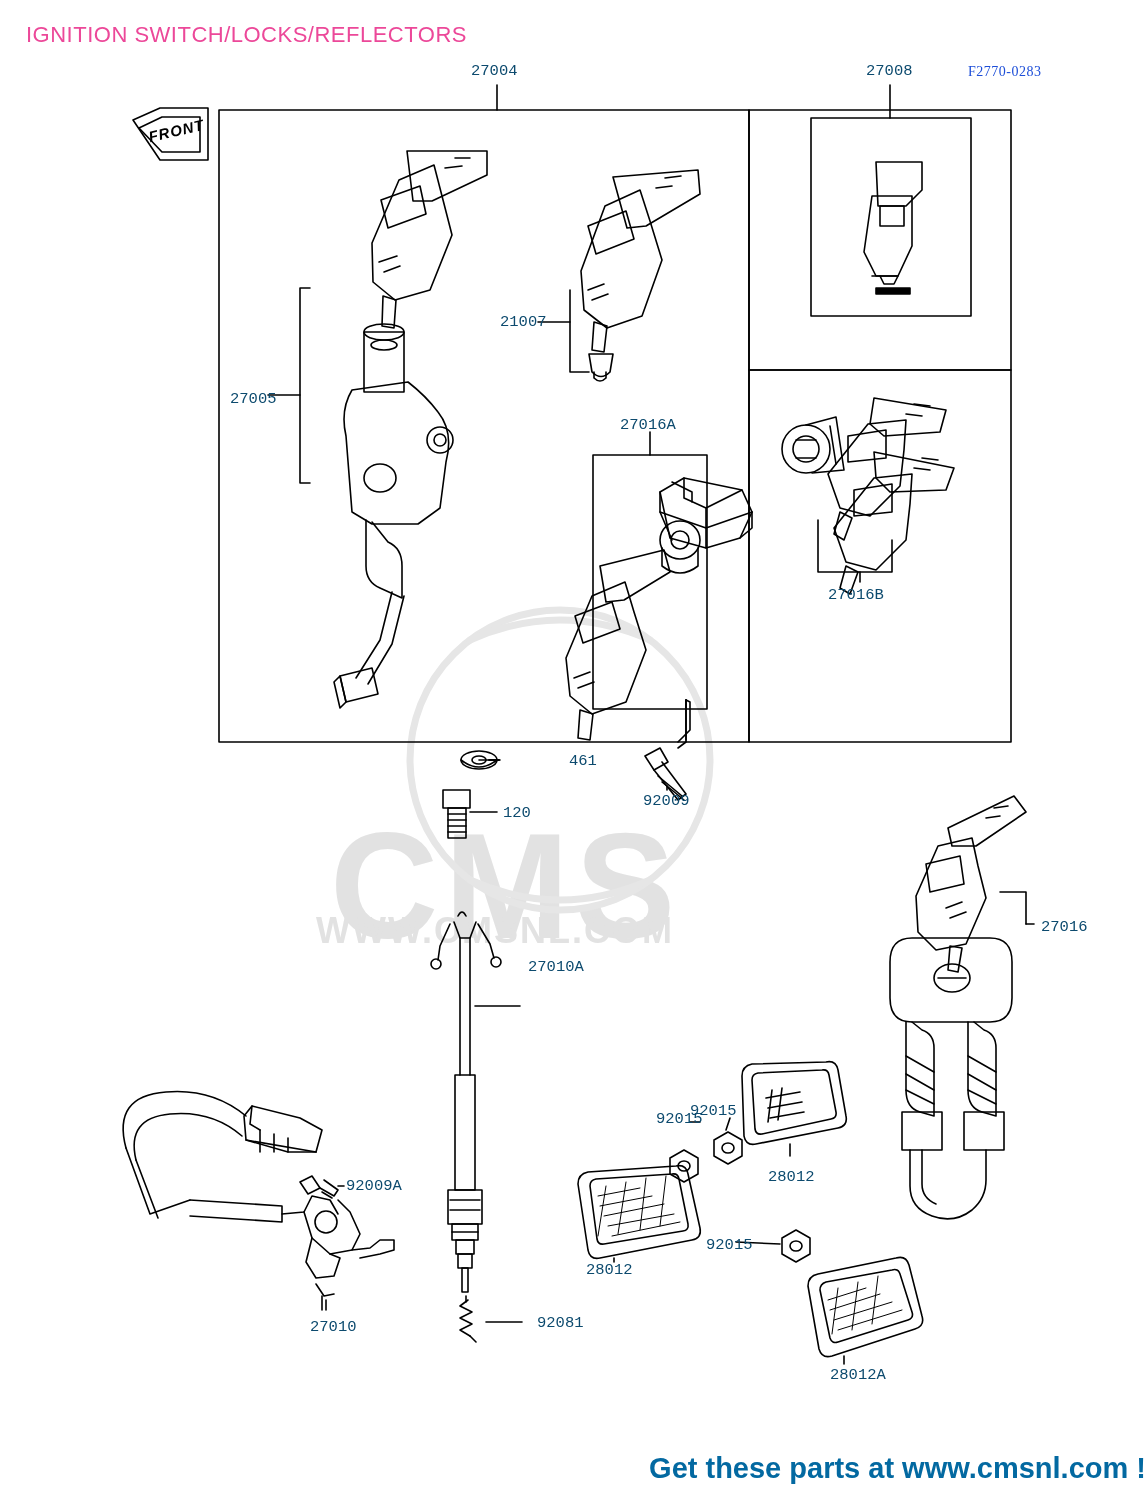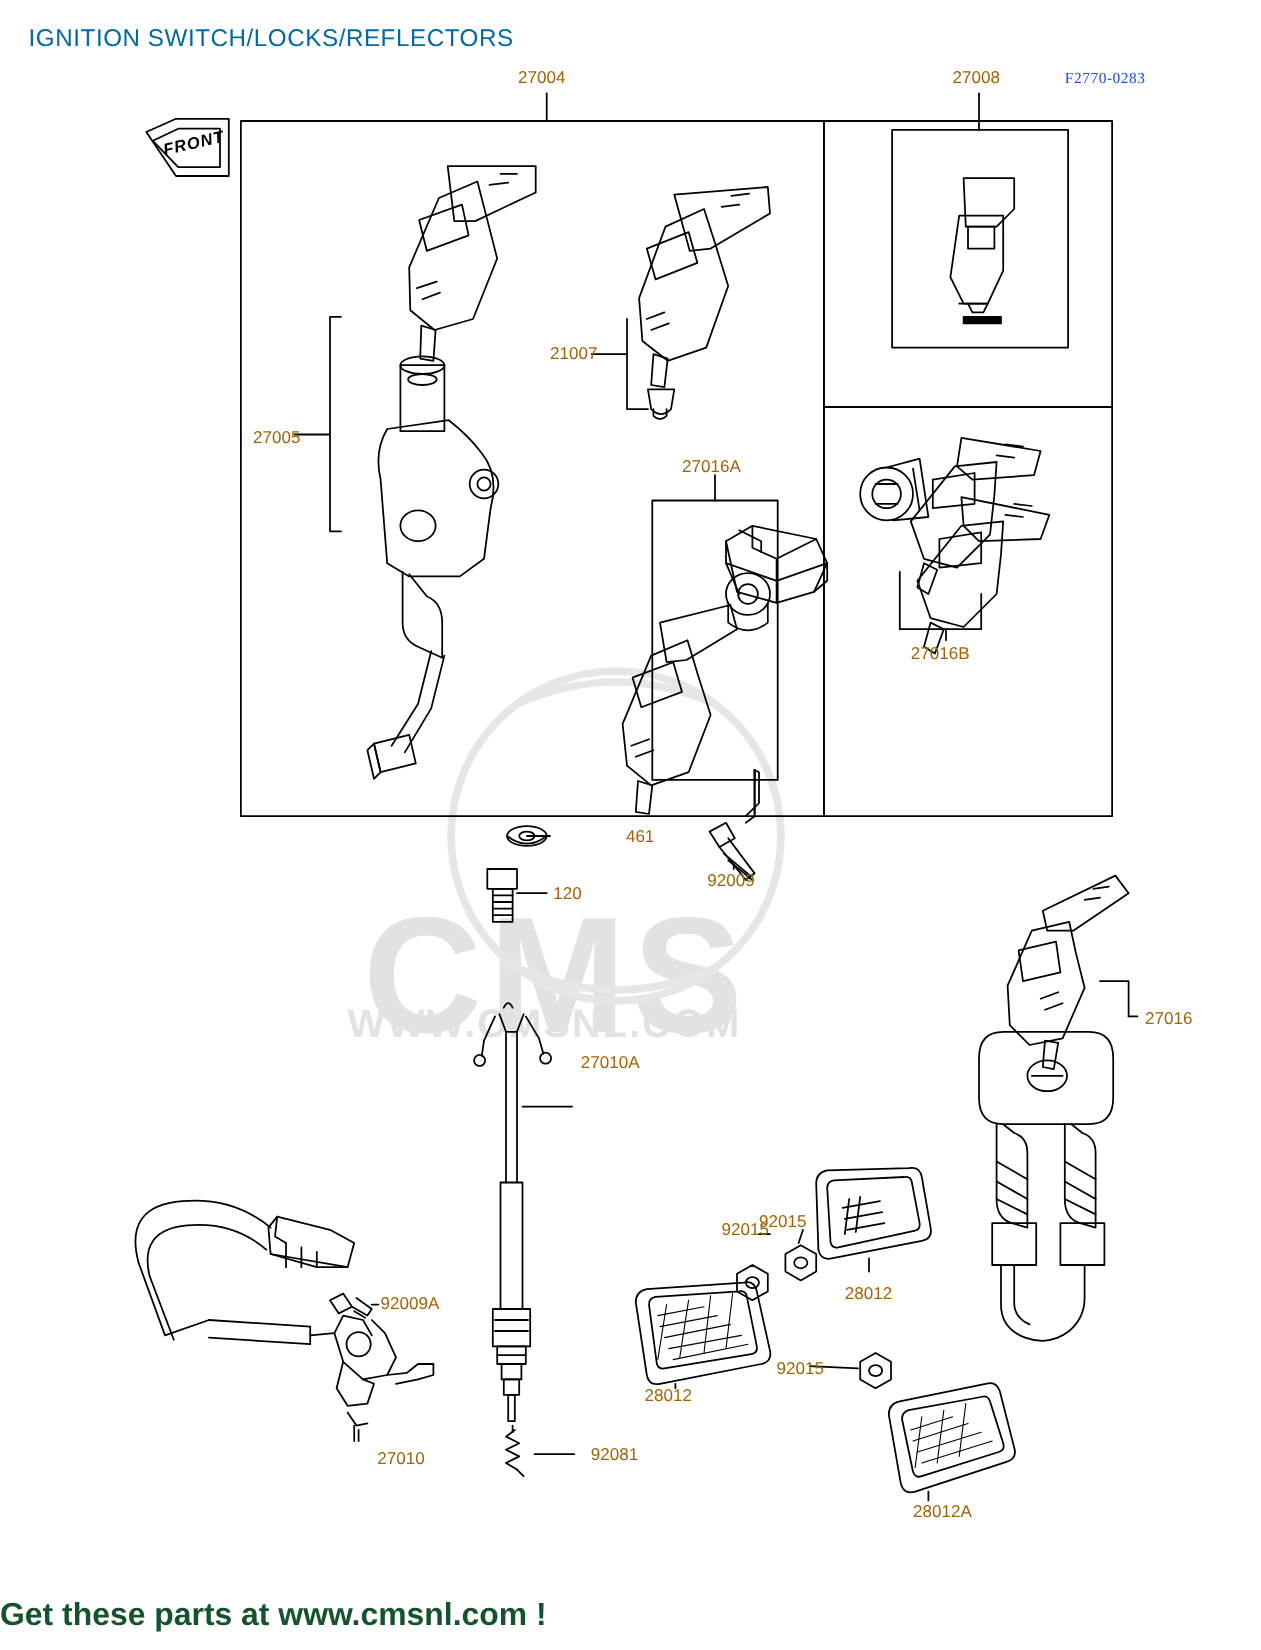--- a/index.html
+++ b/index.html
@@ -20,48 +20,48 @@
     left: 0; top: 0;
     width: 1146px;
     height: 1500px;
   }
   .page-title {
     position: absolute;
     left: 26px;
     top: 22px;
     font-size: 22px;
     letter-spacing: 0.5px;
-    color: #0369a1;
+    color: #ec4899;
     white-space: nowrap;
   }
   .figure-code {
     position: absolute;
     left: 968px;
     top: 64px;
     font-size: 14px;
     font-family: "Liberation Serif", serif;
     color: #1d4ed8;
     letter-spacing: 0.5px;
   }
   .label {
     position: absolute;
     font-size: 15.5px;
-    font-family: Liberation Sans, sans-serif;
-    color: #a16207;
+    font-family: Liberation Mono, monospace;
+    color: #0c4a6e;
     white-space: nowrap;
   }
   .footer {
     position: absolute;
     left: 0;
     top: 1452px;
     width: 1146px;
-    text-align: left;
+    text-align: right;
     font-size: 29px;
     font-weight: bold;
-    color: #14532d;
+    color: #0369a1;
     font-family: "Liberation Sans", sans-serif;
   }
   svg.art {
     position: absolute;
     left: 0;
     top: 0;
     width: 1146px;
     height: 1500px;
     pointer-events: none;
   }
@@ -406,19 +406,19 @@
   <div class="label" style="left:643px; top:792px;">92009</div>
   <div class="label" style="left:503px; top:804px;">120</div>
   <div class="label" style="left:1041px; top:918px;">27016</div>
   <div class="label" style="left:528px; top:958px;">27010A</div>
   <div class="label" style="left:690px; top:1102px;">92015</div>
   <div class="label" style="left:656px; top:1110px;">92015</div>
   <div class="label" style="left:768px; top:1168px;">28012</div>
   <div class="label" style="left:346px; top:1177px;">92009A</div>
   <div class="label" style="left:586px; top:1261px;">28012</div>
   <div class="label" style="left:706px; top:1236px;">92015</div>
-  <div class="label" style="left:310px; top:1318px;margin-left:33px;">27010</div>
+  <div class="label" style="left:310px; top:1318px;">27010</div>
   <div class="label" style="left:537px; top:1314px;">92081</div>
   <div class="label" style="left:830px; top:1366px;">28012A</div>
 
   <div class="footer">Get these parts at www.cmsnl.com !</div>
 
 </div>
 
 </body></html>

